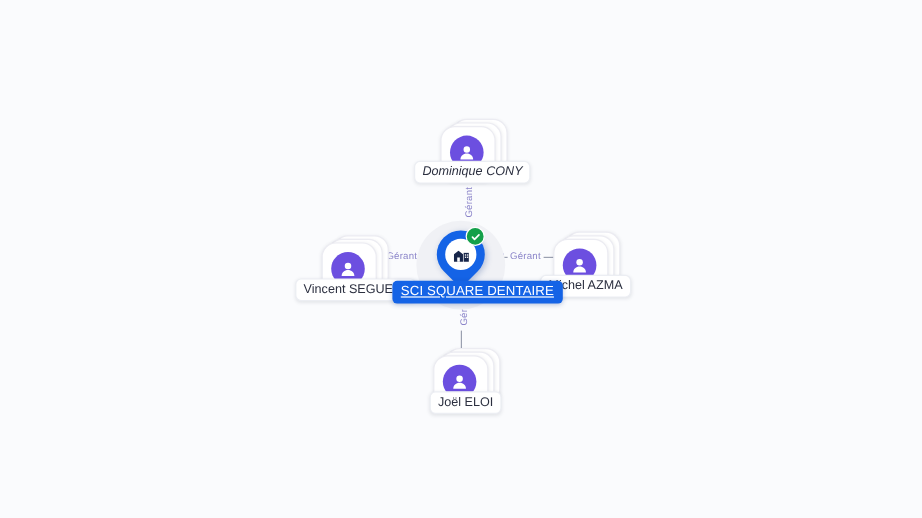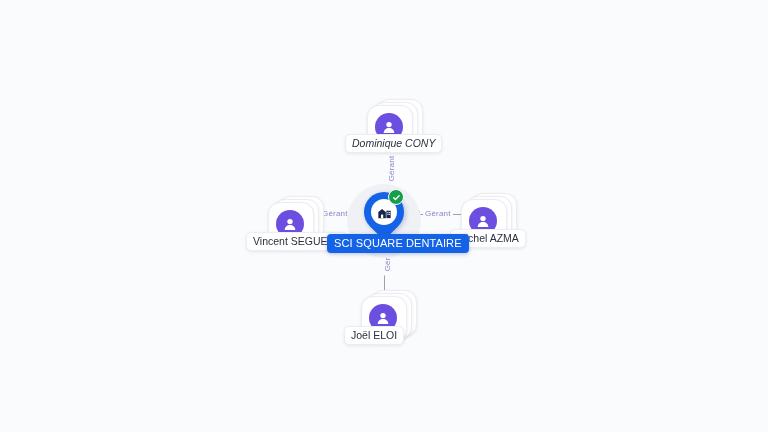--- a/index.html
+++ b/index.html
@@ -211,21 +211,21 @@
     <div class="card c3"></div>
     <div class="card c2"></div>
     <div class="card c1"></div>
     <div class="avatar">
       <svg width="16" height="16" viewBox="0 0 16 16" aria-hidden="true">
         <circle cx="8" cy="5.6" r="2.7" fill="#ffffff"></circle>
         <path d="M2.7 14c0-3 2.4-5 5.3-5s5.3 2 5.3 5z" fill="#ffffff"></path>
       </svg>
     </div>
   </div>
-  <div class="name-pill" style="left:344px; top:326px;">Joël ELOI</div>
+  <div class="name-pill" style="left:358px; top:326px;">Joël ELOI</div>
 
   <div class="company" style="left:347px; top:184px;">
     <div class="halo"></div>
     <div class="pin">
       <div class="pin-inner">
         <svg width="15" height="15" viewBox="0 0 16 16" aria-hidden="true">
           <path d="M1.4 14V7.4L5.4 4.3l4 3.1V14z" fill="#18264a"></path>
           <rect x="10" y="6.1" width="4.6" height="7.9" fill="#18264a"></rect>
           <rect x="11.1" y="7.4" width="1.2" height="1.2" fill="#ffffff"></rect>
           <rect x="13" y="7.4" width="1.1" height="1.2" fill="#ffffff"></rect>
@@ -234,15 +234,15 @@
           <rect x="4.3" y="10.2" width="2.3" height="3.8" fill="#ffffff"></rect>
         </svg>
       </div>
     </div>
     <div class="badge">
       <svg width="9" height="9" viewBox="0 0 12 12" aria-hidden="true">
         <path d="M2.3 6.2l2.3 2.4 4.9-5" stroke="#ffffff" stroke-width="1.9" fill="none" stroke-linecap="round" stroke-linejoin="round"></path>
       </svg>
     </div>
   </div>
-  <div class="company-pill" style="left:327px; top:234px;">SCI SQUARE DENTAIRE</div>
+  <div class="company-pill" style="left:327px; top:234px;text-decoration:underline;">SCI SQUARE DENTAIRE</div>
 
 </div>
 
 </body></html>

